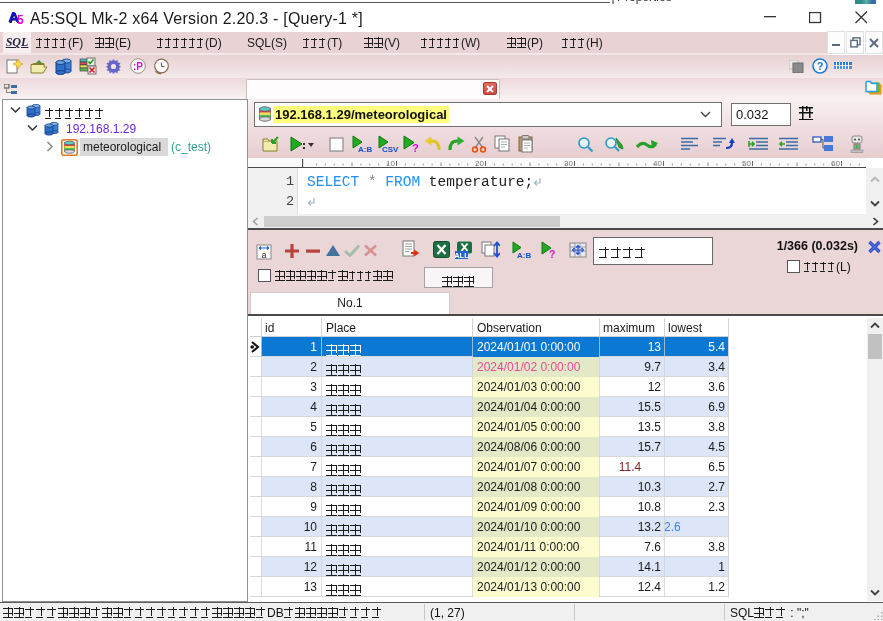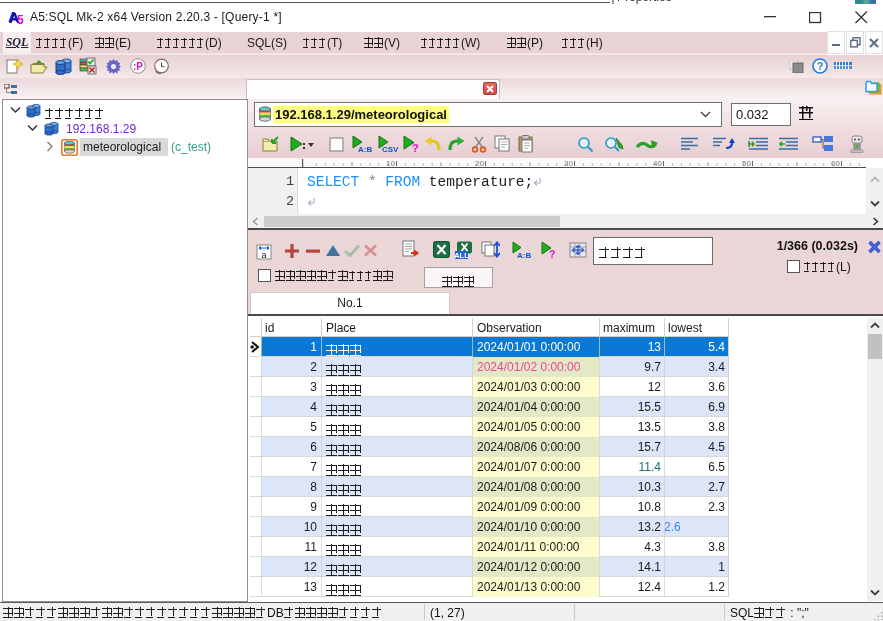--- a/index.html
+++ b/index.html
@@ -21,21 +21,21 @@
 <div class="ab" style="left:0;top:0;width:883px;height:4px;background:#fff"></div>
 <div class="ab" style="left:0;top:2px;width:610px;height:1.4px;background:#555"></div>
 <div class="ab" style="left:612px;top:0;width:2px;height:4px;background:#999"></div>
 <div class="ab" style="left:617px;top:-10px;width:70px;height:14px;overflow:hidden;color:#333;font-size:12px">Properties</div>
 <div class="ab" style="left:855px;top:0;width:21px;height:4px;background:linear-gradient(90deg,#2e8b8b 30%,#58b0a8 55%,#3a6ea5 80%)"></div>
 <div class="ab" style="left:0;top:4px;width:883px;height:26px;background:#fff"></div>
 <div class="ab" style="left:8px;top:8px;width:18px;height:17px;font-family:'Liberation Sans',sans-serif">
       <span style="position:absolute;left:0;top:0;font-size:15px;font-weight:bold;color:#1414e6;text-shadow:1px 1px 0 #111">A</span>
       <span style="position:absolute;left:9px;top:5px;font-size:12px;font-weight:bold;color:#e000e0">5</span>
     </div>
-<div class="ab" style="left:30px;top:10px;font-size:12px;color:#1a1a1a;letter-spacing:0.2px">A5:SQL Mk-2 x64 Version 2.20.3 - [Query-1 *]</div>
+<div class="ab" style="left:30px;top:10px;font-size:16px;color:#1a1a1a;letter-spacing:0.2px">A5:SQL Mk-2 x64 Version 2.20.3 - [Query-1 *]</div>
 <svg class="ab" style="left:764px;top:16px" width="14" height="3">
       <rect x="0" y="0" width="12" height="1.3" fill="#333"></rect>
     </svg>
 <svg class="ab" style="left:809px;top:12px" width="13" height="12">
       <rect x="0.5" y="0.5" width="11" height="10" fill="none" stroke="#333" stroke-width="1.3"></rect>
     </svg>
 <svg class="ab" style="left:855px;top:11px" width="13" height="13">
       <path d="M0.5 0.5 L12 12 M12 0.5 L0.5 12" stroke="#333" stroke-width="1.3"></path>
     </svg>
 <div class="ab" style="left:0;top:32px;width:883px;height:20.5px;background:#e8d2d4"></div>
@@ -486,21 +486,21 @@
 <div class="ab" style="left:326px;top:440.5px;color:#1a1a1a"><i class="g gk s12"></i><i class="g gk s12"></i><i class="g gk s12"></i></div>
 <div class="ab" style="left:477px;top:440px;font-size:12px;color:#1a1a1a">2024/08/06 0:00:00</div>
 <div class="ab" style="left:599px;top:440px;width:62px;text-align:right;font-size:12px;color:#1a1a1a">15.7</div>
 <div class="ab" style="left:664px;top:440px;width:61px;text-align:right;font-size:12px;color:#1a1a1a">4.5</div>
 <div class="ab" style="left:261px;top:457px;width:467px;height:20px;background:#ffffff;border-bottom:1px solid #d8d8d8"></div>
 <div class="ab" style="left:473px;top:457px;width:126px;height:20px;background:#fcfccf"></div>
 <div class="ab" style="left:250px;top:457px;width:11px;height:20px;background:#fff;border-bottom:1px solid #d8d8d8"></div>
 <div class="ab" style="left:261px;top:460px;width:56px;text-align:right;font-size:12px;color:#1a1a1a">7</div>
 <div class="ab" style="left:326px;top:460.5px;color:#1a1a1a"><i class="g gk s12"></i><i class="g gk s12"></i><i class="g gk s12"></i></div>
 <div class="ab" style="left:477px;top:460px;font-size:12px;color:#1a1a1a">2024/01/07 0:00:00</div>
-<div class="ab" style="left:599px;top:460px;width:62px;text-align:right;font-size:12px;color:#0f766e">11.4</div>
+<div class="ab" style="left:599px;top:460px;width:62px;text-align:center;font-size:12px;color:#7f1d1d">11.4</div>
 <div class="ab" style="left:664px;top:460px;width:61px;text-align:right;font-size:12px;color:#1a1a1a">6.5</div>
 <div class="ab" style="left:261px;top:477px;width:467px;height:20px;background:#dce6f8;border-bottom:1px solid #d8d8d8"></div>
 <div class="ab" style="left:473px;top:477px;width:126px;height:20px;background:#e3e8c6"></div>
 <div class="ab" style="left:250px;top:477px;width:11px;height:20px;background:#fff;border-bottom:1px solid #d8d8d8"></div>
 <div class="ab" style="left:261px;top:480px;width:56px;text-align:right;font-size:12px;color:#1a1a1a">8</div>
 <div class="ab" style="left:326px;top:480.5px;color:#1a1a1a"><i class="g gk s12"></i><i class="g gk s12"></i><i class="g gk s12"></i></div>
 <div class="ab" style="left:477px;top:480px;font-size:12px;color:#1a1a1a">2024/01/08 0:00:00</div>
 <div class="ab" style="left:599px;top:480px;width:62px;text-align:right;font-size:12px;color:#1a1a1a">10.3</div>
 <div class="ab" style="left:664px;top:480px;width:61px;text-align:right;font-size:12px;color:#1a1a1a">2.7</div>
 <div class="ab" style="left:261px;top:497px;width:467px;height:20px;background:#ffffff;border-bottom:1px solid #d8d8d8"></div>
@@ -518,21 +518,21 @@
 <div class="ab" style="left:326px;top:520.5px;color:#1a1a1a"><i class="g gk s12"></i><i class="g gk s12"></i><i class="g gk s12"></i></div>
 <div class="ab" style="left:477px;top:520px;font-size:12px;color:#1a1a1a">2024/01/10 0:00:00</div>
 <div class="ab" style="left:599px;top:520px;width:62px;text-align:right;font-size:12px;color:#1a1a1a">13.2</div>
 <div class="ab" style="left:664px;top:520px;width:61px;text-align:left;font-size:12px;color:#3b82f6">2.6</div>
 <div class="ab" style="left:261px;top:537px;width:467px;height:20px;background:#ffffff;border-bottom:1px solid #d8d8d8"></div>
 <div class="ab" style="left:473px;top:537px;width:126px;height:20px;background:#fcfccf"></div>
 <div class="ab" style="left:250px;top:537px;width:11px;height:20px;background:#fff;border-bottom:1px solid #d8d8d8"></div>
 <div class="ab" style="left:261px;top:540px;width:56px;text-align:right;font-size:12px;color:#1a1a1a">11</div>
 <div class="ab" style="left:326px;top:540.5px;color:#1a1a1a"><i class="g gk s12"></i><i class="g gk s12"></i><i class="g gk s12"></i></div>
 <div class="ab" style="left:477px;top:540px;font-size:12px;color:#1a1a1a">2024/01/11 0:00:00</div>
-<div class="ab" style="left:599px;top:540px;width:62px;text-align:right;font-size:12px;color:#1a1a1a">4.3</div>
+<div class="ab" style="left:599px;top:540px;width:62px;text-align:right;font-size:12px;color:#1a1a1a">7.6</div>
 <div class="ab" style="left:664px;top:540px;width:61px;text-align:right;font-size:12px;color:#1a1a1a">3.8</div>
 <div class="ab" style="left:261px;top:557px;width:467px;height:20px;background:#dce6f8;border-bottom:1px solid #d8d8d8"></div>
 <div class="ab" style="left:473px;top:557px;width:126px;height:20px;background:#e3e8c6"></div>
 <div class="ab" style="left:250px;top:557px;width:11px;height:20px;background:#fff;border-bottom:1px solid #d8d8d8"></div>
 <div class="ab" style="left:261px;top:560px;width:56px;text-align:right;font-size:12px;color:#1a1a1a">12</div>
 <div class="ab" style="left:326px;top:560.5px;color:#1a1a1a"><i class="g gk s12"></i><i class="g gk s12"></i><i class="g gk s12"></i></div>
 <div class="ab" style="left:477px;top:560px;font-size:12px;color:#1a1a1a">2024/01/12 0:00:00</div>
 <div class="ab" style="left:599px;top:560px;width:62px;text-align:right;font-size:12px;color:#1a1a1a">14.1</div>
 <div class="ab" style="left:664px;top:560px;width:61px;text-align:right;font-size:12px;color:#1a1a1a">1</div>
 <div class="ab" style="left:261px;top:577px;width:467px;height:20px;background:#ffffff;border-bottom:1px solid #d8d8d8"></div>

